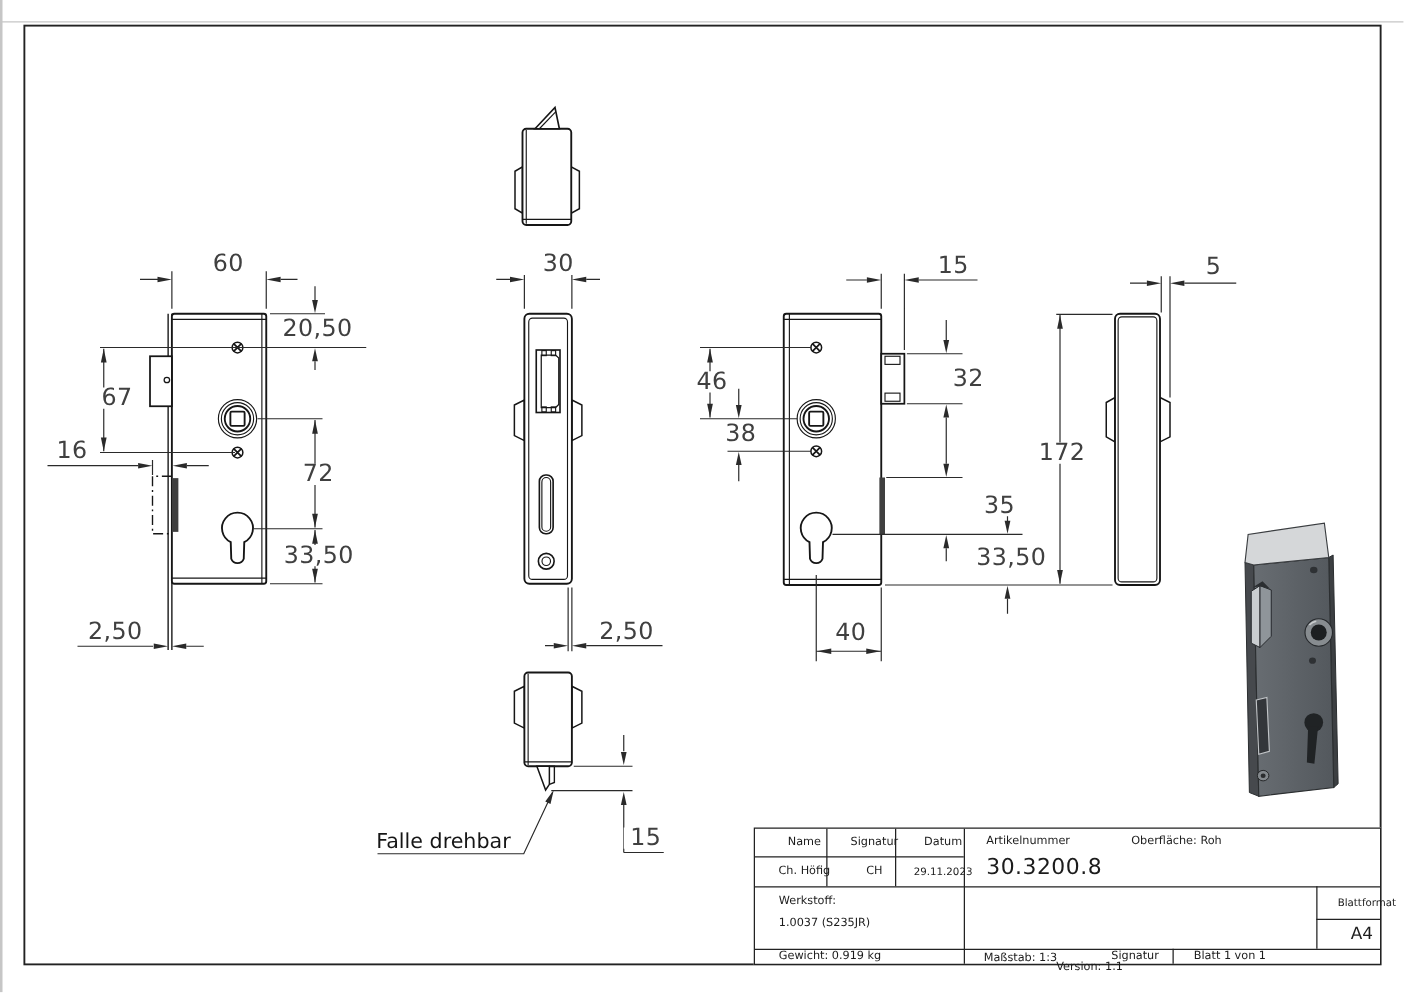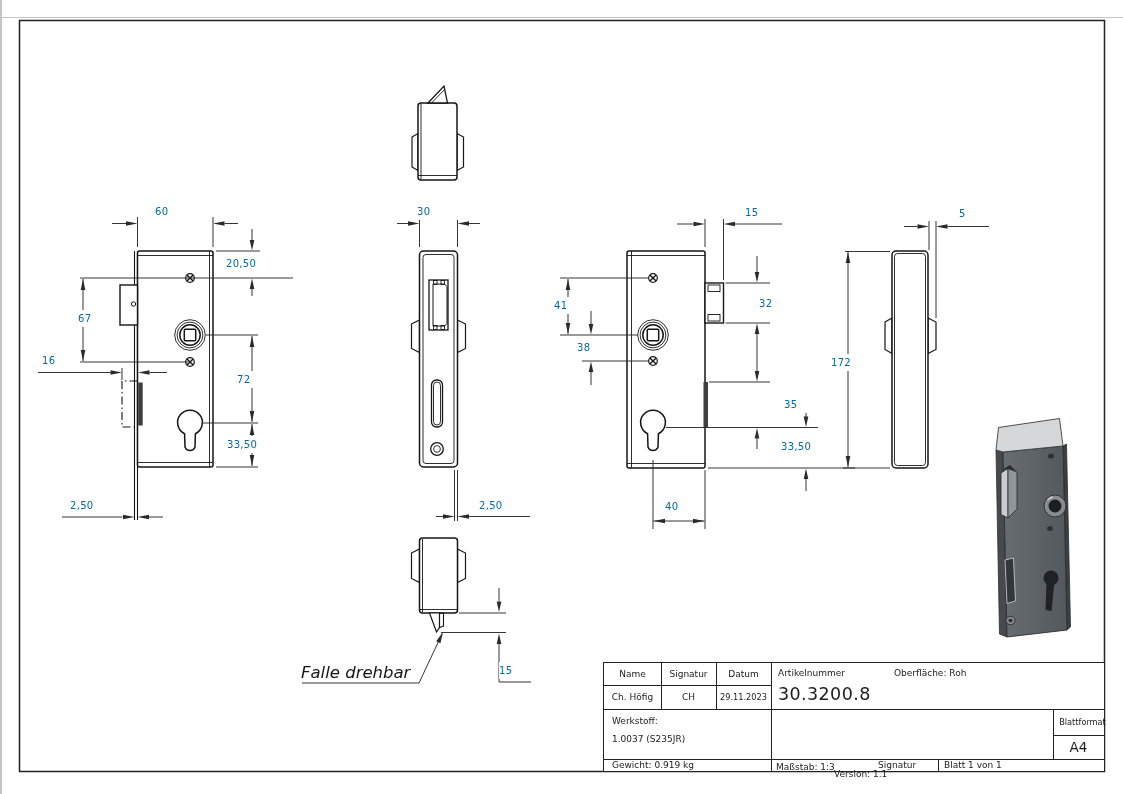--- a/index.html
+++ b/index.html
@@ -1,27 +1,27 @@
 <!DOCTYPE html>
 <html><head>
 <meta charset="utf-8">
 <style>
   html,body{margin:0;padding:0;background:#fff;}
   #sheet{position:relative;width:1123px;height:794px;background:#fff;overflow:hidden;
          font-family:"DejaVu Sans","Liberation Sans",sans-serif;color:#161616;}
   #geo{position:absolute;left:0;top:0;}
   .edge{position:absolute;background:#c6c6c6;}
-  .dim{position:absolute;font-size:10px;height:17px;line-height:17px;text-align:left;
-       background:#fff;color:#0369a1;letter-spacing:.3px;white-space:nowrap;}
-  .note{position:absolute;font-size:16.5px;height:19px;line-height:19px;color:#161616;white-space:nowrap;font-style:italic;}
+  .dim{position:absolute;font-size:19px;height:17px;line-height:17px;text-align:right;
+       background:#fff;color:#404040;letter-spacing:.3px;white-space:nowrap;}
+  .note{position:absolute;font-size:16.5px;height:19px;line-height:19px;color:#161616;white-space:nowrap;}
   
   #tb{position:absolute;left:603px;top:662px;width:502px;height:110px;border:1.4px solid #222;box-sizing:border-box;background:#fff;}
   .tb-h{position:absolute;height:1.2px;background:#222;}
   .tb-v{position:absolute;width:1.2px;background:#222;}
-  .tb-cell{position:absolute;font-size:9px;color:#1c1c1c;display:flex;align-items:center;white-space:nowrap;}
+  .tb-cell{position:absolute;font-size:9px;color:#1c1c1c;display:flex;align-items:center;white-space:nowrap;margin-left:11px;}
   .tb-center{justify-content:center;text-align:center;}
   .tb-big{font-size:17.5px;letter-spacing:.4px;}
   .tb-a4{font-size:13.5px;justify-content:center;}
   .tb-small{font-size:8.2px;}
 </style>
 </head>
 <body>
 
 <div id="sheet">
 
@@ -242,21 +242,21 @@
   <span class="dim" style="left:226px;top:255px;width:52px">20,50</span>
   <span class="dim" style="left:78px;top:310px;width:28px">67</span>
   <span class="dim" style="left:42px;top:352px;width:28px">16</span>
   <span class="dim" style="left:237px;top:371px;width:30px">72</span>
   <span class="dim" style="left:227px;top:436px;width:50px">33,50</span>
   <span class="dim" style="left:70px;top:497px;width:44px">2,50</span>
   <span class="dim" style="left:417px;top:203px;width:42px">30</span>
   <span class="dim" style="left:479px;top:497px;width:44px">2,50</span>
   <span class="dim" style="left:499px;top:662px;width:30px">15</span>
   <span class="dim" style="left:745px;top:204px;width:30px">15</span>
-  <span class="dim" style="left:554px;top:297px;width:28px">41</span>
+  <span class="dim" style="left:554px;top:297px;width:28px">46</span>
   <span class="dim" style="left:577px;top:339px;width:28px">38</span>
   <span class="dim" style="left:759px;top:295px;width:28px">32</span>
   <span class="dim" style="left:784px;top:396px;width:28px">35</span>
   <span class="dim" style="left:781px;top:438px;width:50px">33,50</span>
   <span class="dim" style="left:665px;top:498px;width:28px">40</span>
   <span class="dim" style="left:959px;top:205px;width:18px">5</span>
   <span class="dim" style="left:831px;top:354px;width:34px">172</span>
 
   <span class="note" style="left:301px;top:663px;width:120px">Falle drehbar</span>
 

